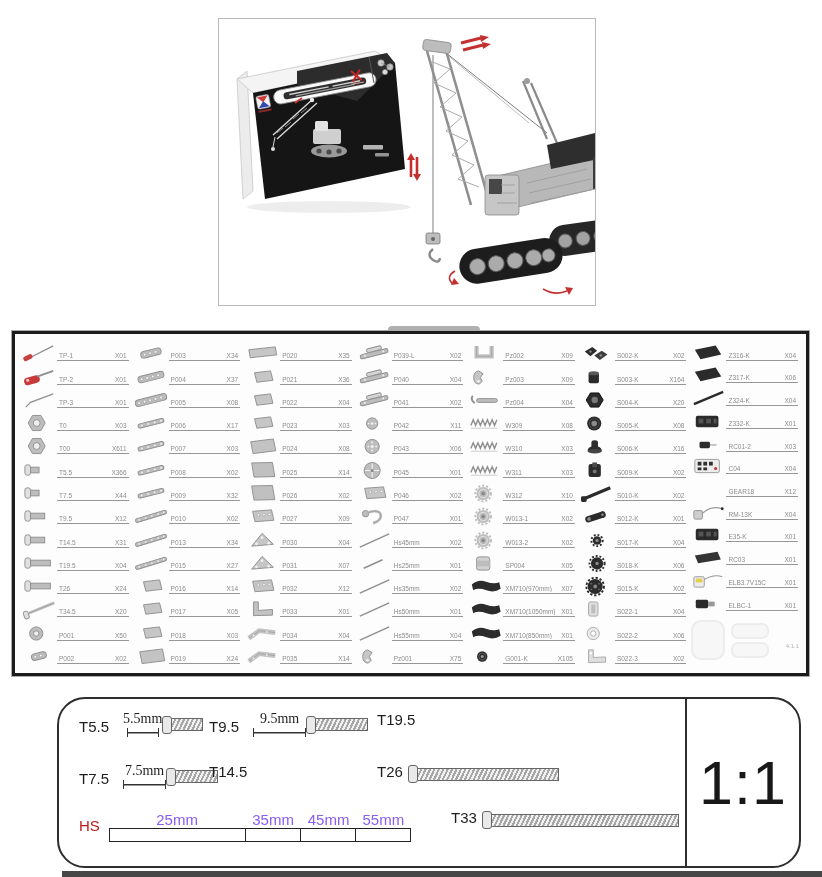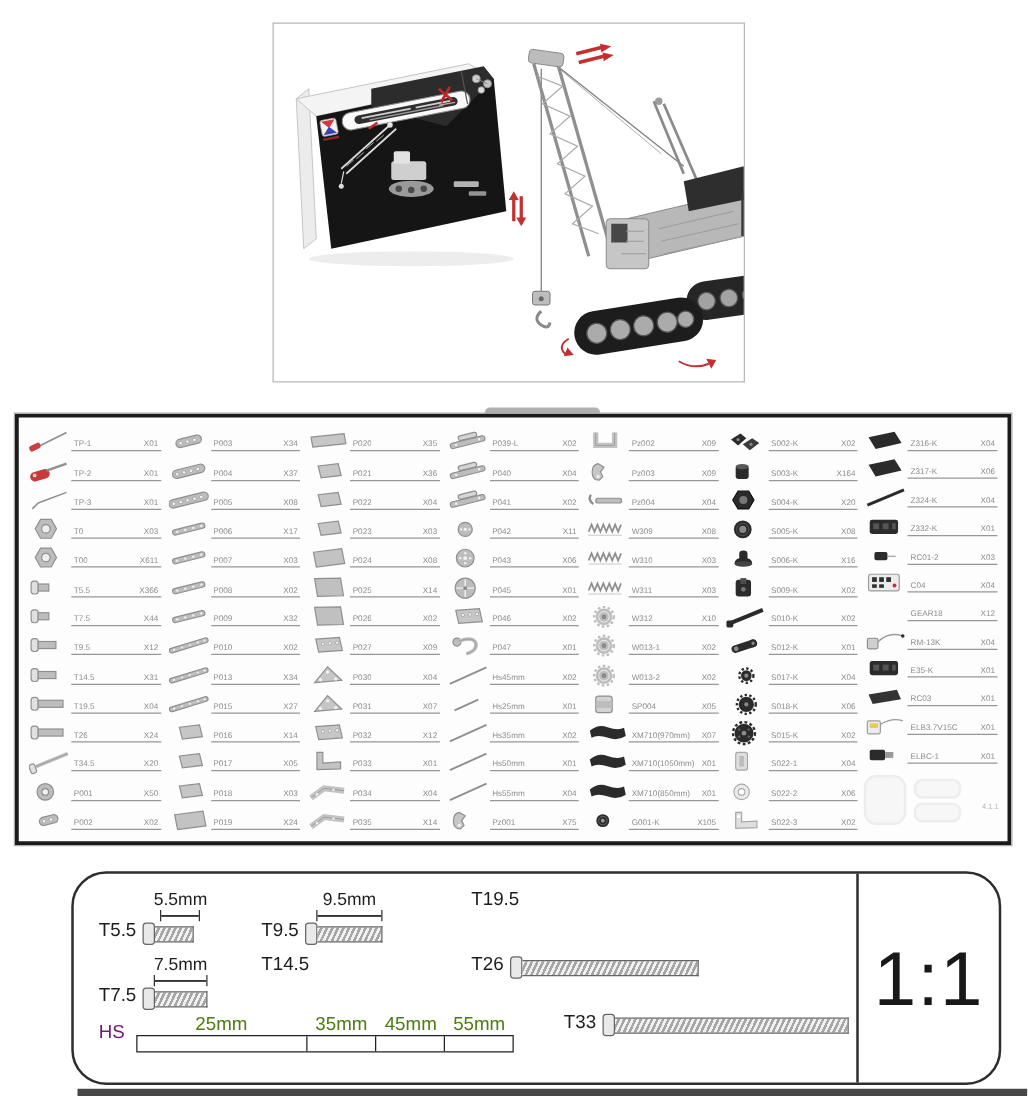--- a/index.html
+++ b/index.html
@@ -32,34 +32,34 @@
 
   
   .scale-panel{position:absolute;left:57px;top:697px;width:744px;height:171px;
                border:2.5px solid #2e2e2e;border-radius:28px;background:#fff;
                box-sizing:border-box;display:flex;}
   .scale-main{flex:1;position:relative;}
   .scale-ratio{width:112px;border-left:2.5px solid #2e2e2e;display:flex;align-items:center;
                justify-content:center;font-size:61px;color:#181818;letter-spacing:1px;}
   .screw-item{position:absolute;display:flex;align-items:flex-end;gap:5px;}
   .screw-label{font-size:15px;color:#1d1d1d;margin-bottom:3px;}
-  .screw-graphic{display:flex;flex-direction:column;}
+  .screw-graphic{display:flex;flex-direction:row;font-family:Liberation Serif, serif;}
   .dim{display:flex;flex-direction:column;align-items:center;margin-left:9px;}
   .dim span{font-size:14px;color:#1d1d1d;margin-bottom:1px;}
   .dim-line{height:9px;border-left:1.5px solid #333;border-right:1.5px solid #333;
             background:linear-gradient(#333,#333) center/100% 1.5px no-repeat;}
   .screw-body{display:flex;align-items:center;}
   .screw-head{width:8px;height:16px;border:1px solid #666;border-radius:3px;background:#e9e9e9;}
   .screw-shank{height:11px;border:1px solid #666;border-left:none;
                background:repeating-linear-gradient(115deg,#f1f1f1 0 2px,#a6a6a6 2px 4px);}
   .hs-item{position:absolute;display:flex;align-items:flex-end;gap:9px;}
-  .hs-label{font-size:15px;color:#701a75;margin-bottom:8px;}
+  .hs-label{font-size:15px;color:#b91c1c;margin-bottom:8px;}
   .hs-graphic{display:flex;flex-direction:column;}
   .hs-labels{display:flex;}
-  .hs-labels span{font-size:15px;color:#4d7c0f;text-align:center;display:block;}
+  .hs-labels span{font-size:15px;color:#8b5cf6;text-align:center;display:block;}
   .hs-bar{display:flex;border:1.5px solid #222;height:12px;background:#fff;}
   .hs-seg{border-right:1.5px solid #222;}
   .hs-seg:last-child{border-right:none;}
 
   .bottom-strip{position:absolute;left:62px;right:0;bottom:0;height:6px;background:#474747;}
 </style>
 </head>
 <body>
 
 <div class="canvas">

